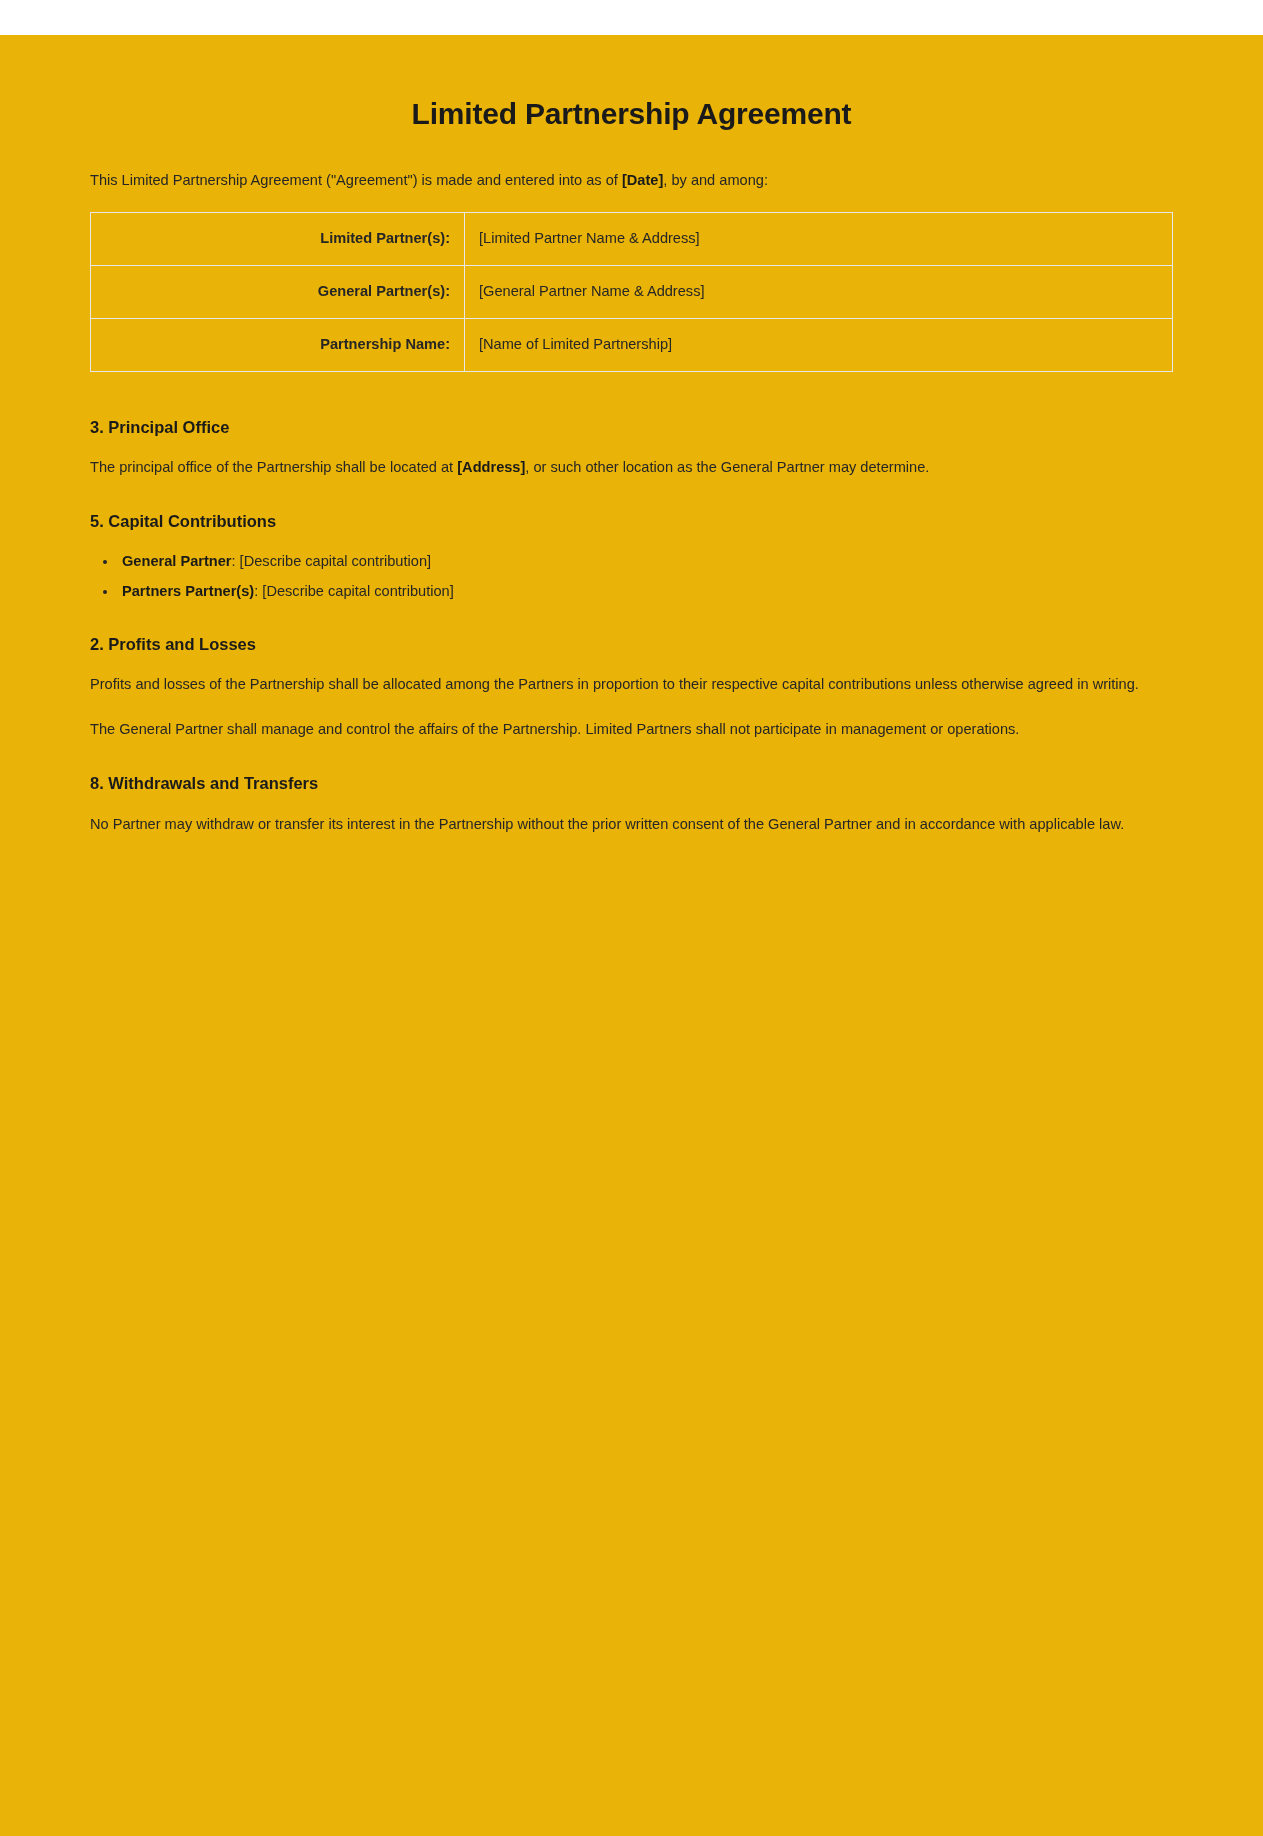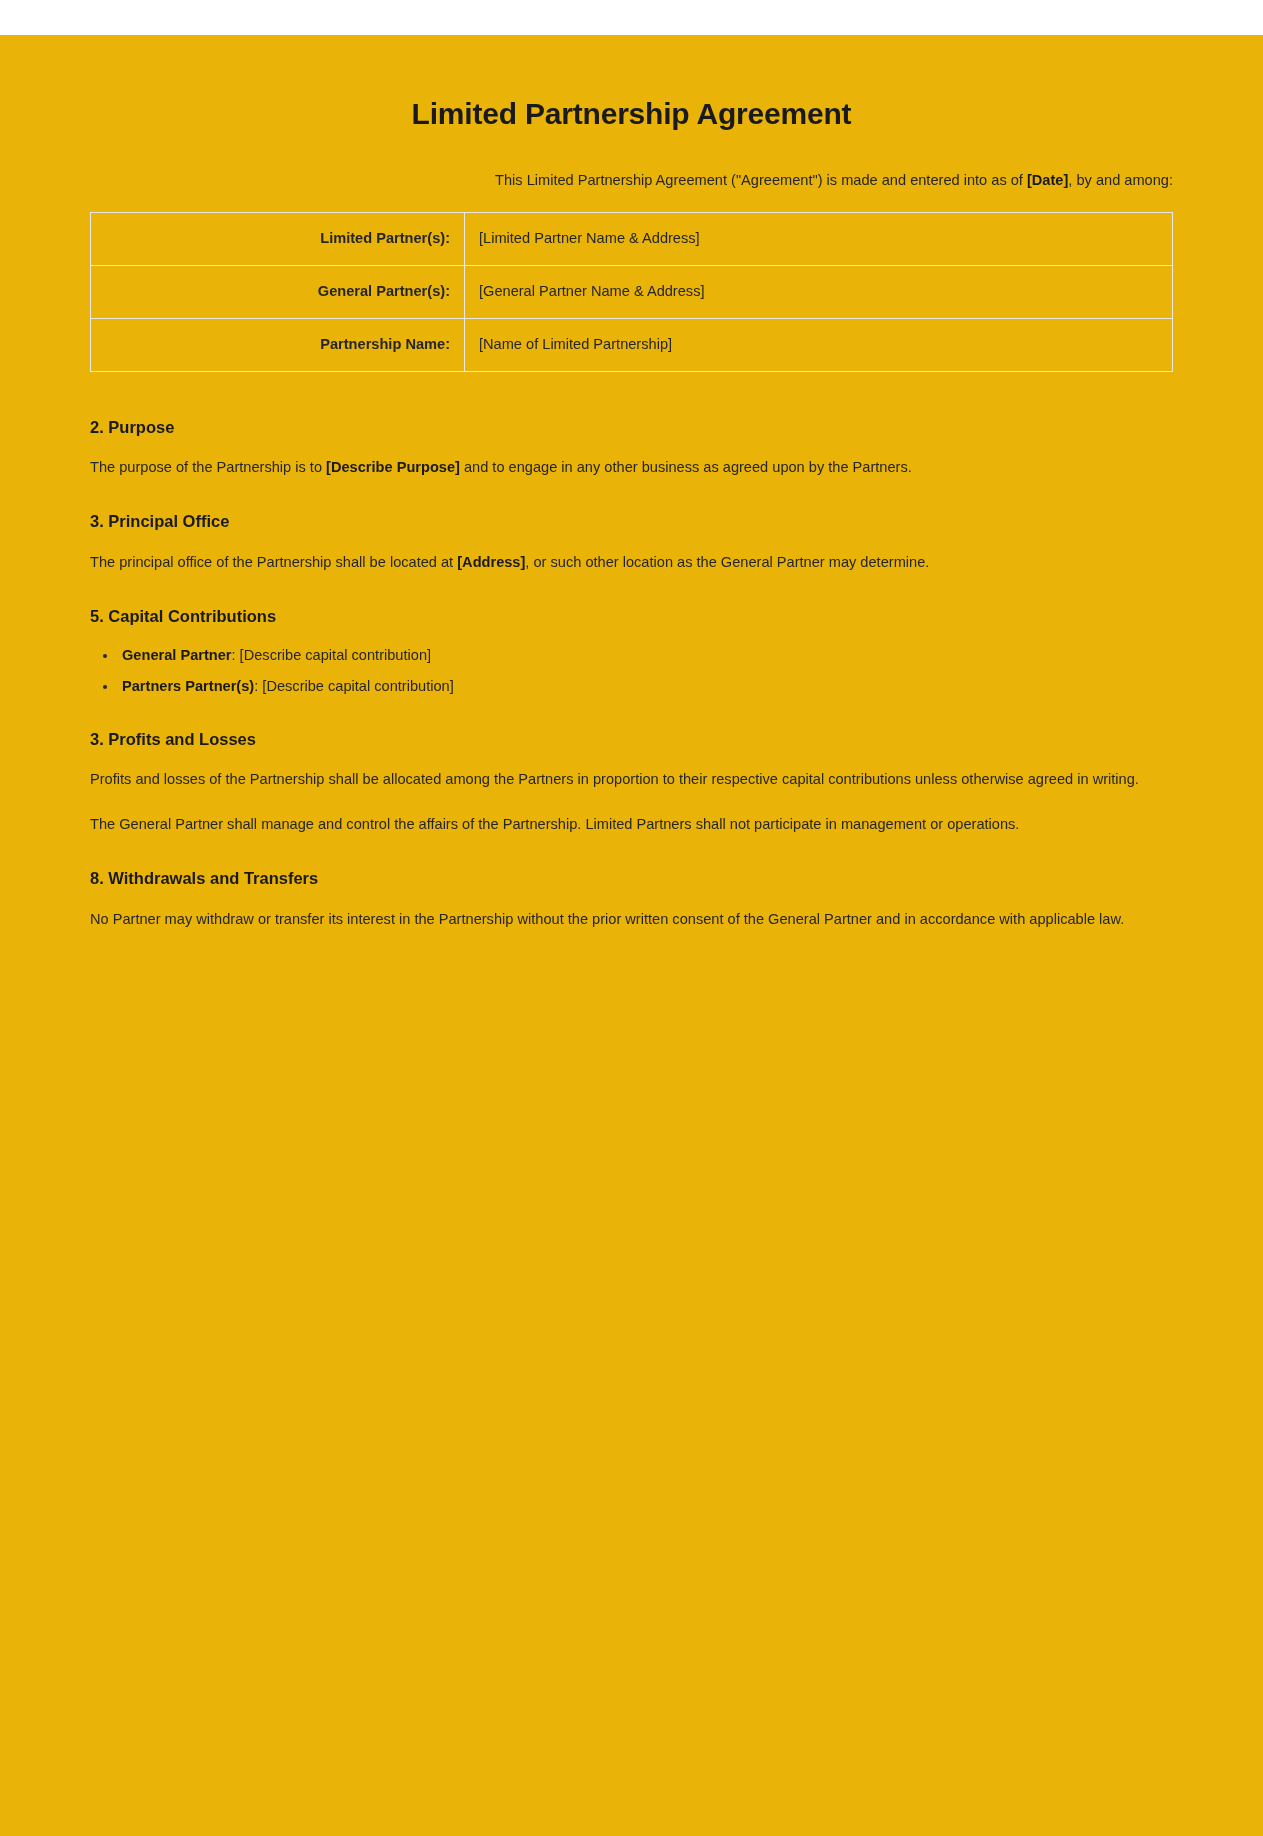--- a/index.html
+++ b/index.html
@@ -35,21 +35,20 @@
 
   p.body-text {
     font-size: 14.6px;
     line-height: 1.82;
     color: #262626;
     margin: 0 0 18px 0;
   }
 
   .intro {
     margin-bottom: 26px;
-    text-align: right;
   }
 
   
   table.party-table {
     width: 100%;
     border-collapse: collapse;
     margin: 0 0 44px 0;
     border: 1px solid #e3e3e3;
   }
   table.party-table td {
@@ -134,41 +133,37 @@
         <td class="value-cell">[General Partner Name &amp; Address]</td>
       </tr>
       <tr>
         <td class="label-cell">Partnership Name:</td>
         <td class="value-cell">[Name of Limited Partnership]</td>
       </tr>
     </tbody>
   </table>
 
 
-  <div class="section">
-    <h2 class="section-heading">2. Purpose</h2>
-    <p class="body-text"><span>The purpose of the Partnership is to </span><span class="bold">[Describe Purpose]</span><span> and to engage in any other business as agreed upon by the Partners.</span></p>
-  </div>
 
   <div class="section">
     <h2 class="section-heading">3. Principal Office</h2>
     <p class="body-text"><span>The principal office of the Partnership shall be located at </span><span class="bold">[Address]</span><span>, or such other location as the General Partner may determine.</span></p>
   </div>
 
 
   <div class="section">
     <h2 class="section-heading">5. Capital Contributions</h2>
     <ul class="bullet-list">
       <li><span class="bold">General Partner</span><span>: [Describe capital contribution]</span></li>
       <li><span class="bold">Partners Partner(s)</span><span>: [Describe capital contribution]</span></li>
     </ul>
   </div>
 
   <div class="section">
-    <h2 class="section-heading">3. Profits and Losses</h2>
+    <h2 class="section-heading">2. Profits and Losses</h2>
     <p class="body-text">Profits and losses of the Partnership shall be allocated among the Partners in proportion to their respective capital contributions unless otherwise agreed in writing.</p>
   </div>
 
   <div class="section">
     <p class="body-text">The General Partner shall manage and control the affairs of the Partnership. Limited Partners shall not participate in management or operations.</p>
   </div>
 
   <div class="section">
     <h2 class="section-heading">8. Withdrawals and Transfers</h2>
     <p class="body-text">No Partner may withdraw or transfer its interest in the Partnership without the prior written consent of the General Partner and in accordance with applicable law.</p>

